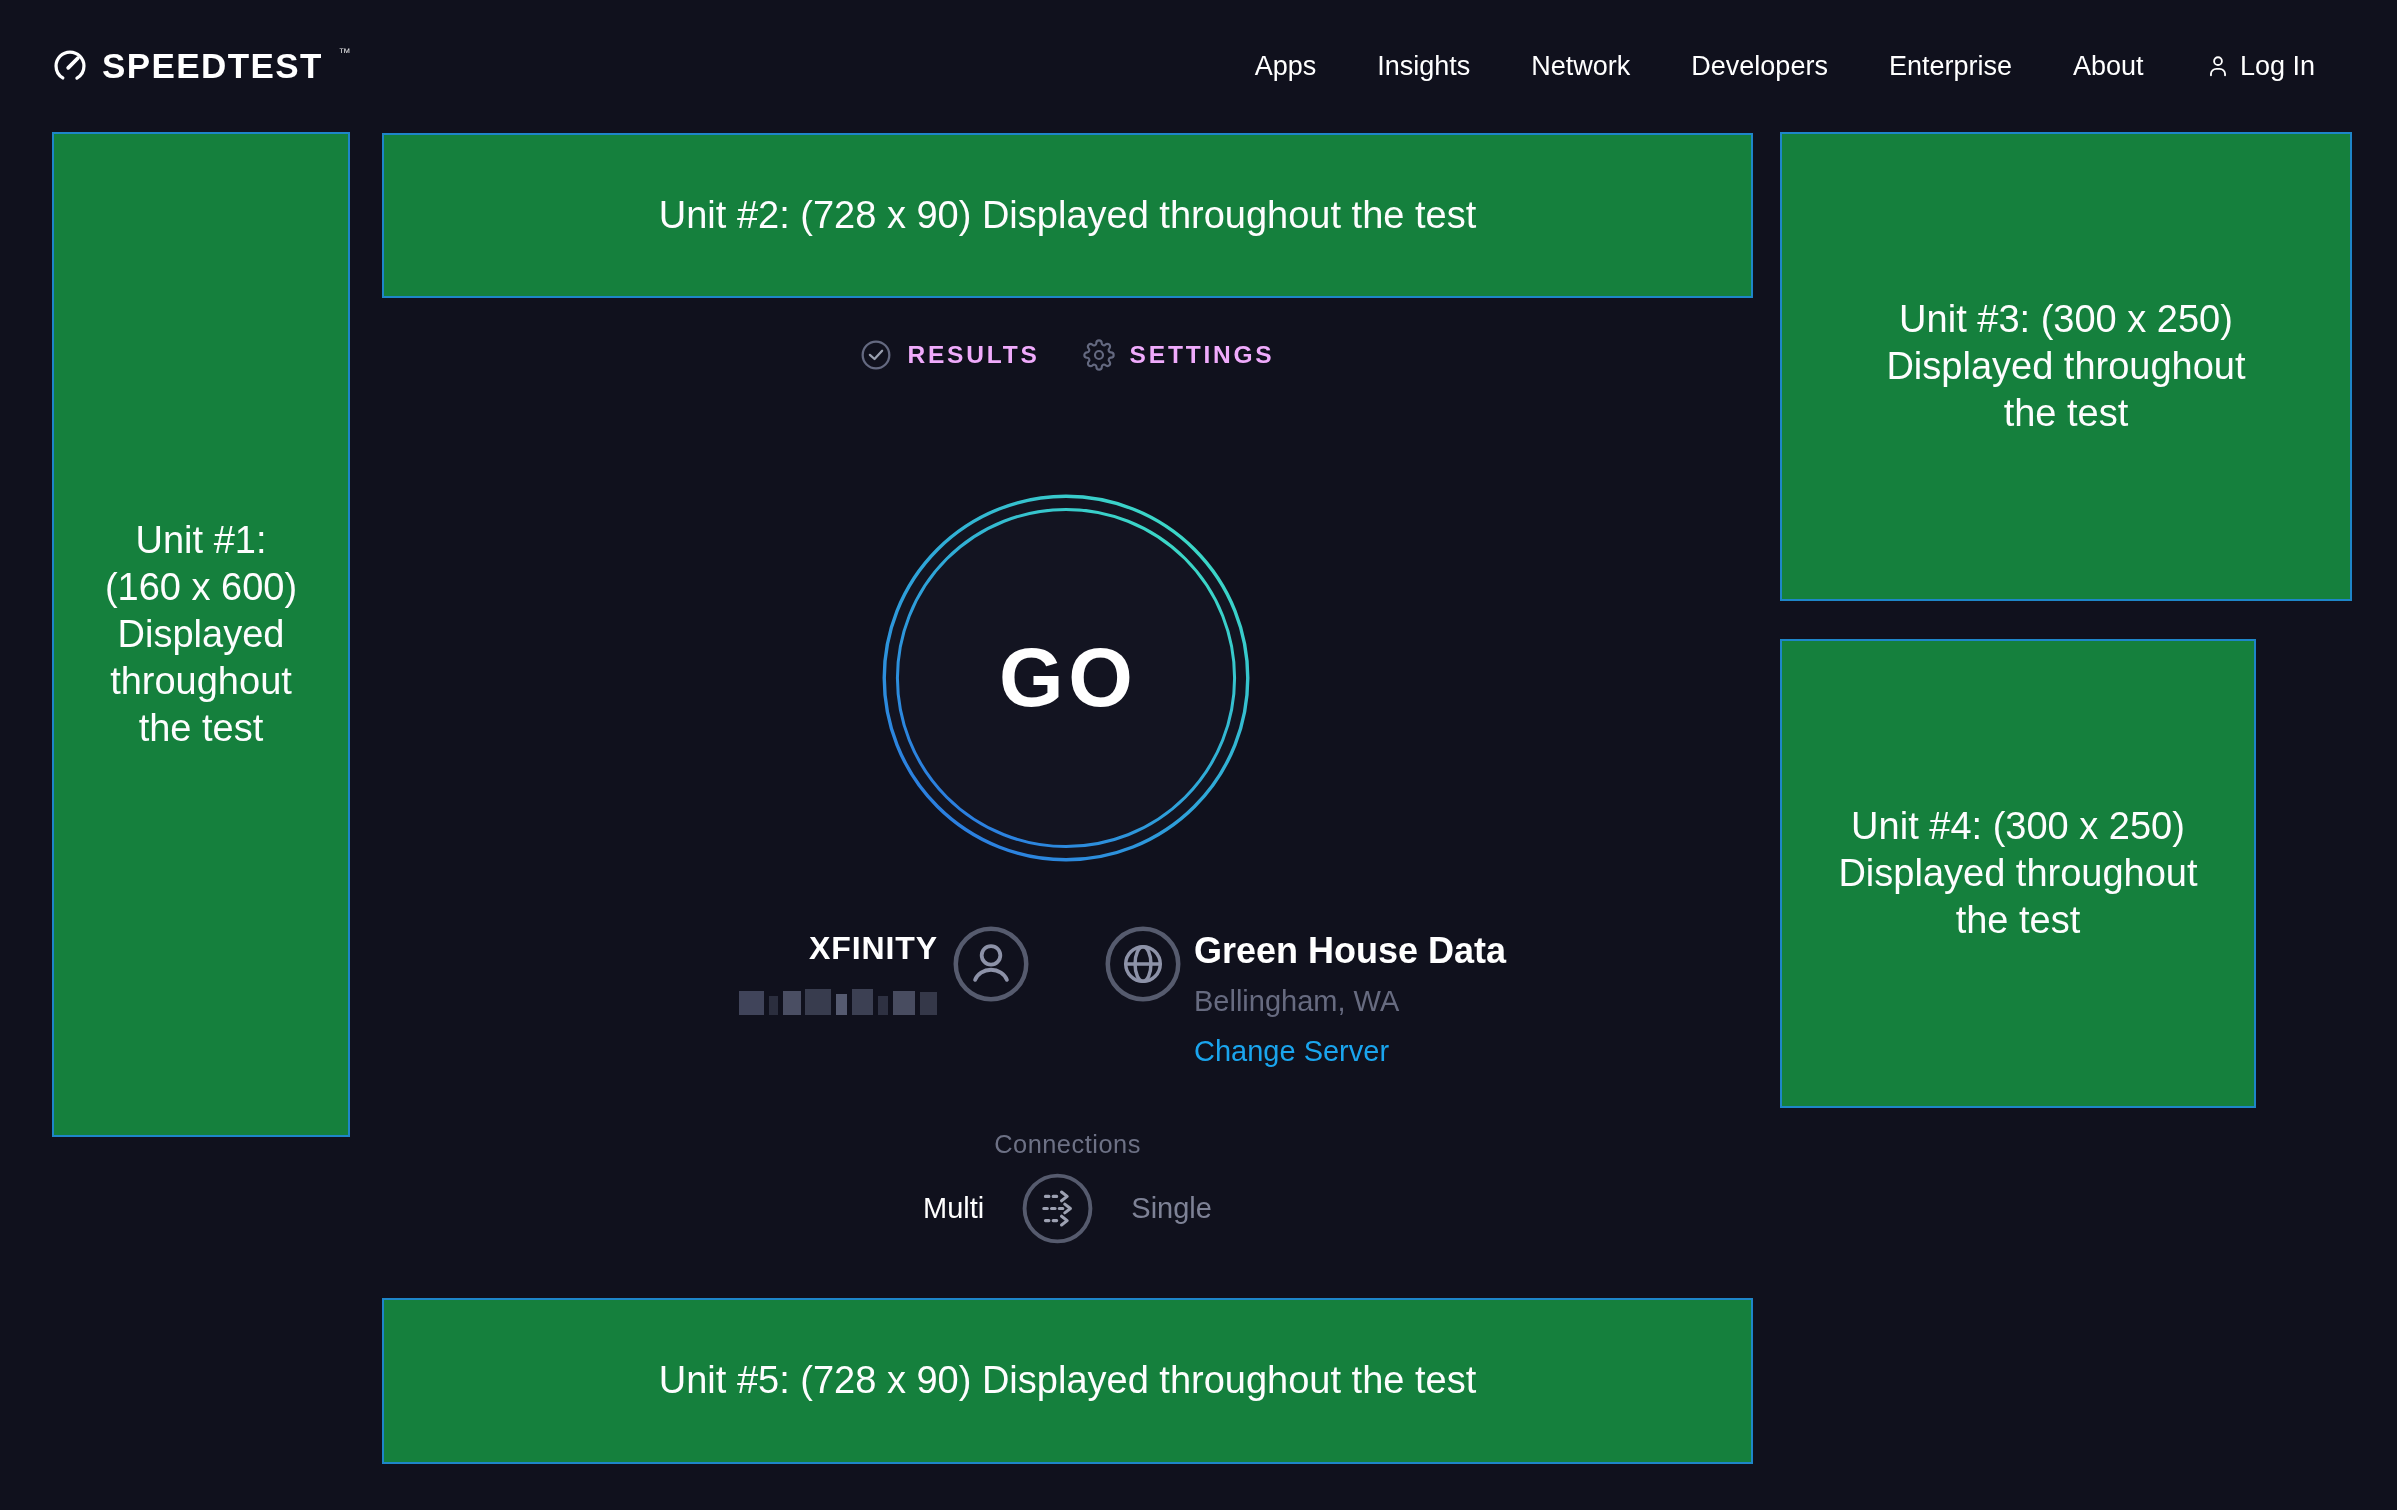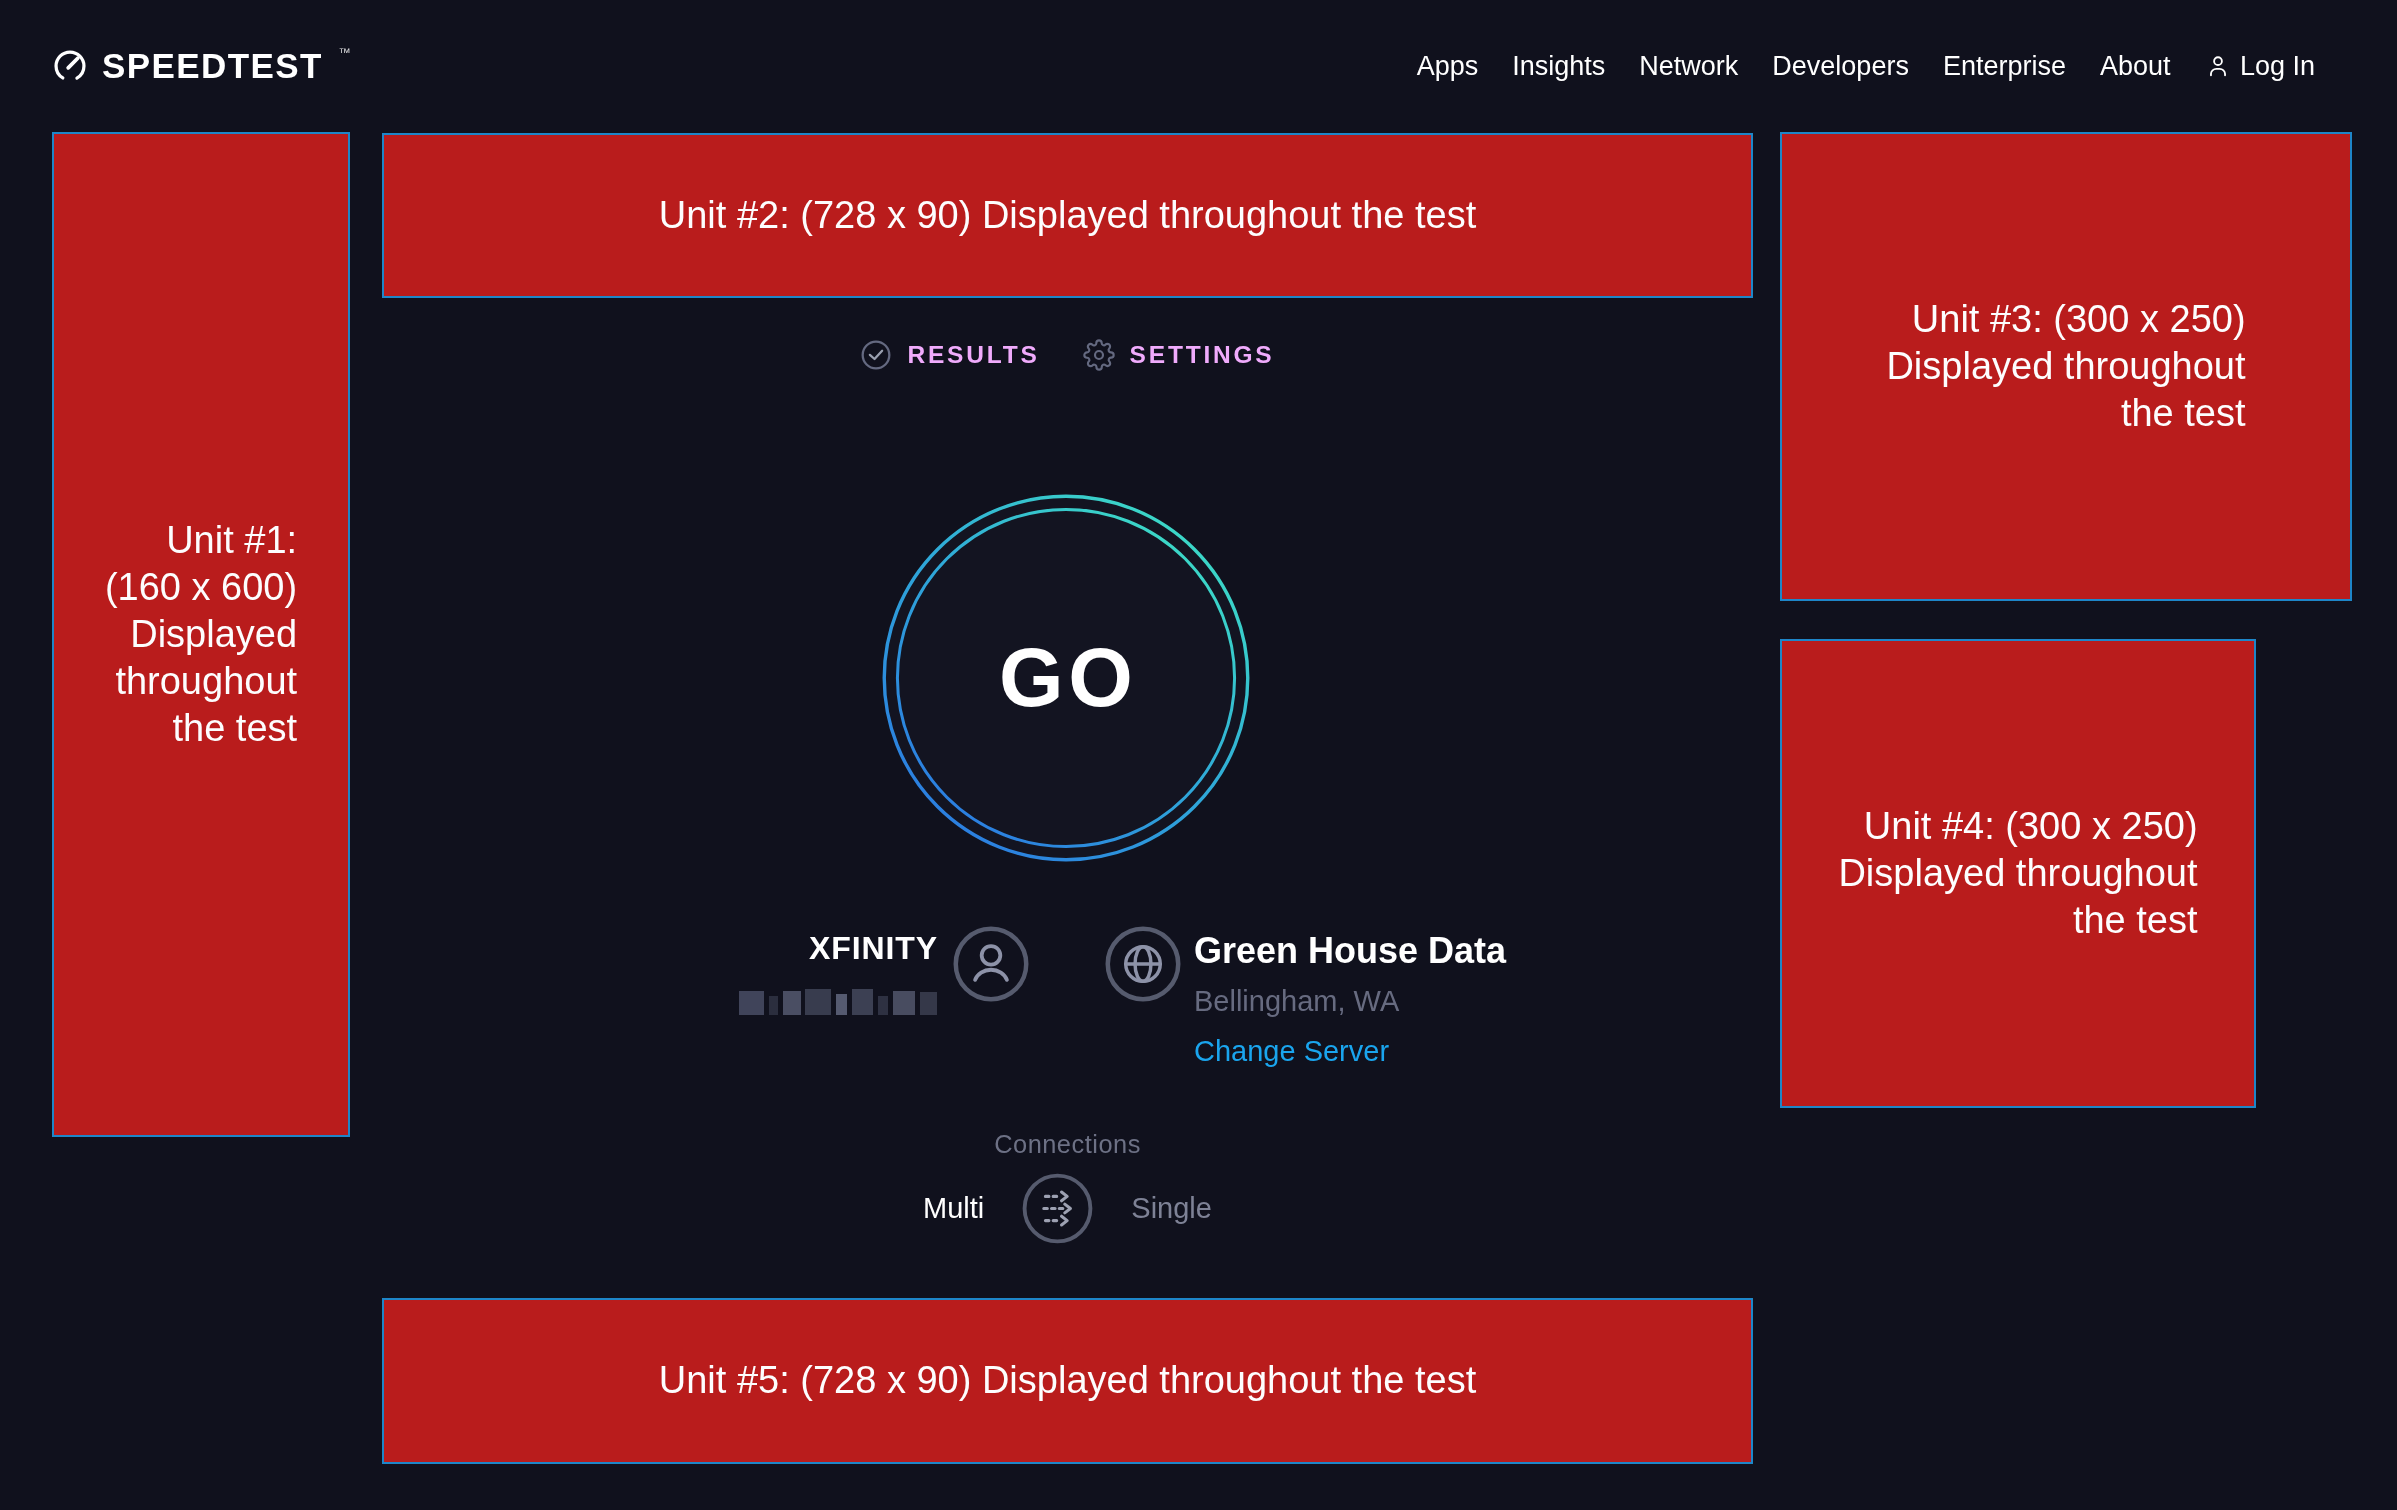--- a/index.html
+++ b/index.html
@@ -14,31 +14,31 @@
 
   
   .header {
     position:absolute; top:0; left:0; width:2397px; height:132px;
     display:flex; align-items:center; justify-content:space-between;
     padding:0 82px 0 52px;
   }
   .logo { display:flex; align-items:center; gap:14px; cursor:pointer;justify-content:flex-end; }
   .logo-text { font-size:35px; font-weight:bold; letter-spacing:1.4px; color:#fff; }
   .logo-tm { font-size:12.2px; vertical-align:top; position:relative; top:-13px; left:1.9px; opacity:.85; }
-  .nav { display:flex; align-items:flex-start; gap:34px; }
+  .nav { display:flex; align-items:flex-start; gap:61px; }
   .nav-item { font-size:27px; color:#fff; text-decoration:none; cursor:pointer; }
   .login { display:flex; align-items:center; gap:9.4px; cursor:pointer; }
 
   
   .ad {
     position:absolute;
-    background:#b91c1c;
+    background:#15803d;
     border:2.8px solid #1e86c8;
     display:flex; align-items:center; justify-content:center;
-    text-align:right;
+    text-align:center;
     font-size:38px; line-height:1.24; color:#fdfdfe;
     white-space:pre-line;
   }
   #unit1 { left:52px;   top:132px;  width:298px;  height:1005px; }
   #unit2 { left:382px;  top:133px;  width:1371px; height:165px; }
   #unit3 { left:1780px; top:132px;  width:572px;  height:469px; }
   #unit4 { left:1780px; top:639px;  width:476px;  height:469px; }
   #unit5 { left:382px;  top:1298px; width:1371px; height:166px; }
 
   

